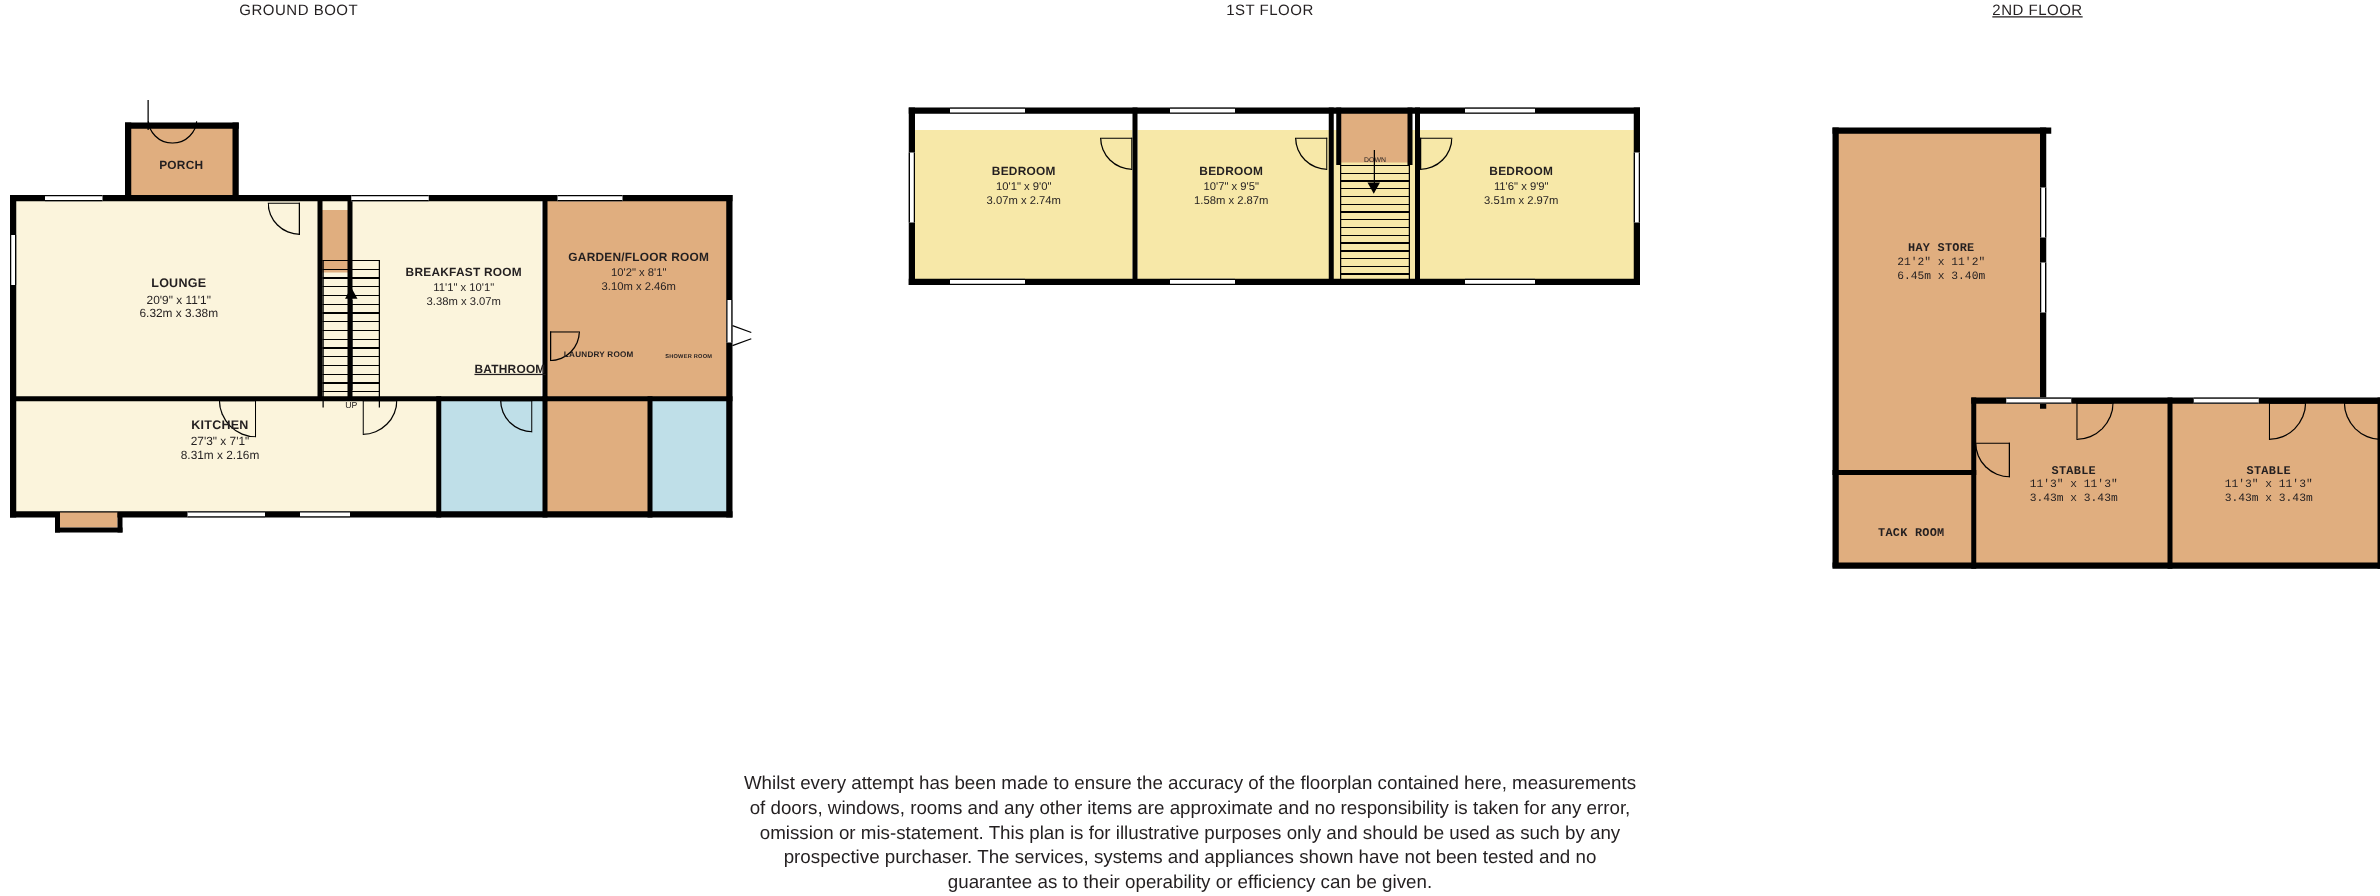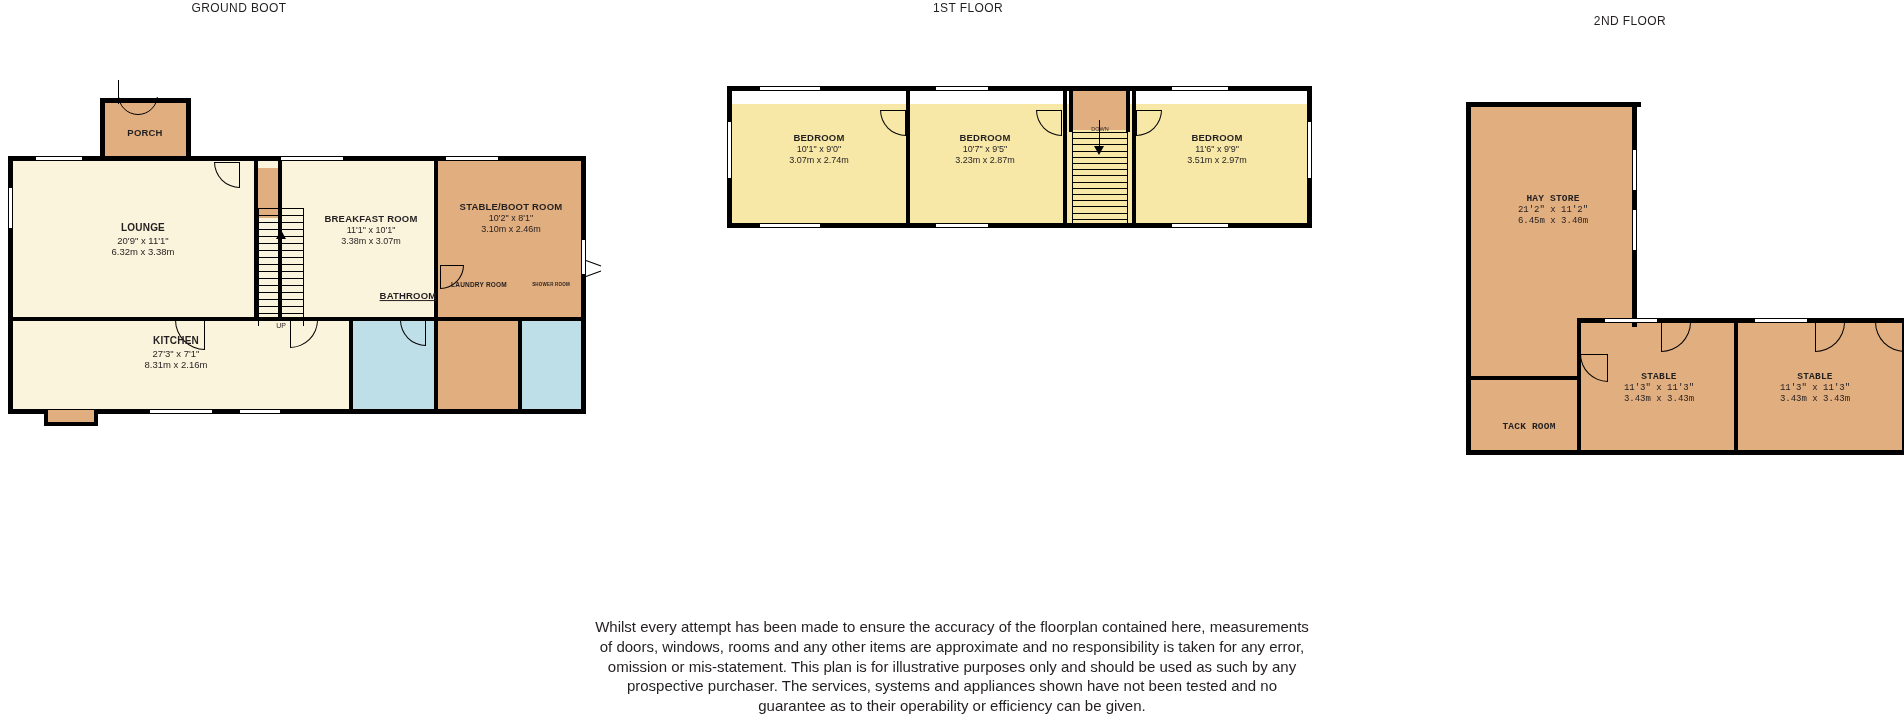--- a/index.html
+++ b/index.html
@@ -107,22 +107,22 @@
   }
   .thin-line {
     position: absolute;
     background: #000;
   }
 </style>
 </head>
 <body>
 
 <div class="floor-title" style="left:239px; top:1px;">GROUND BOOT</div>
-<div class="floor-title" style="left:968px; top:1px;text-align:right;">1ST FLOOR</div>
-<div class="floor-title" style="left:1630px; top:14px;">2ND FLOOR</div>
+<div class="floor-title" style="left:1016px; top:1px;text-align:right;">1ST FLOOR</div>
+<div class="floor-title" style="left:1630px; top:1px;text-decoration:underline;">2ND FLOOR</div>
 
 <div class="plan" style="left:0px; top:70px; width:600px; height:320px;">
 
   <div class="room tan" style="left:103px; top:32px; width:85px; height:58px;"></div>
 
   <div class="wall" style="left:100px; top:28px; width:91px; height:5px;"></div>
   <div class="wall" style="left:100px; top:28px; width:5px; height:62px;"></div>
   <div class="wall" style="left:186px; top:28px; width:5px; height:62px;"></div>
 
   <div class="door-arc" style="left:118px; top:5px; width:40px; height:40px; border-radius:50%; border-color:#000; clip-path: polygon(0 55%, 100% 55%, 100% 100%, 0 100%);"></div>
@@ -198,21 +198,21 @@
     <span class="d2">6.32m  x 3.38m</span>
   </div>
 
   <div class="label" style="left:371px; top:160px;">
     <span class="nm">BREAKFAST ROOM</span>
     <span class="d1">11'1"  x 10'1"</span>
     <span class="d2">3.38m  x 3.07m</span>
   </div>
 
   <div class="label" style="left:511px; top:148px;">
-    <span class="nm">STABLE/BOOT ROOM</span>
+    <span class="nm">GARDEN/FLOOR ROOM</span>
     <span class="d1">10'2"  x 8'1"</span>
     <span class="d2">3.10m  x 2.46m</span>
   </div>
 
   <div class="label big" style="left:176px; top:283px;">
     <span class="nm">KITCHEN</span>
     <span class="d1">27'3"  x 7'1"</span>
     <span class="d2">8.31m  x 2.16m</span>
   </div>
 
@@ -275,21 +275,21 @@
   <div class="door-arc" style="left:416px; top:40px; width:26px; height:26px; border-radius:0 0 100% 0;"></div>
 
   <div class="label" style="left:99px; top:79px;">
     <span class="nm">BEDROOM</span>
     <span class="d1">10'1"  x 9'0"</span>
     <span class="d2">3.07m  x 2.74m</span>
   </div>
   <div class="label" style="left:265px; top:79px;">
     <span class="nm">BEDROOM</span>
     <span class="d1">10'7"  x 9'5"</span>
-    <span class="d2">3.23m  x 2.87m</span>
+    <span class="d2">1.58m  x 2.87m</span>
   </div>
   <div class="label" style="left:497px; top:79px;">
     <span class="nm">BEDROOM</span>
     <span class="d1">11'6"  x 9'9"</span>
     <span class="d2">3.51m  x 2.97m</span>
   </div>
 </div>
 
 <div class="plan" style="left:1455px; top:70px; width:450px; height:420px;font-family:Liberation Mono, monospace;">
 

